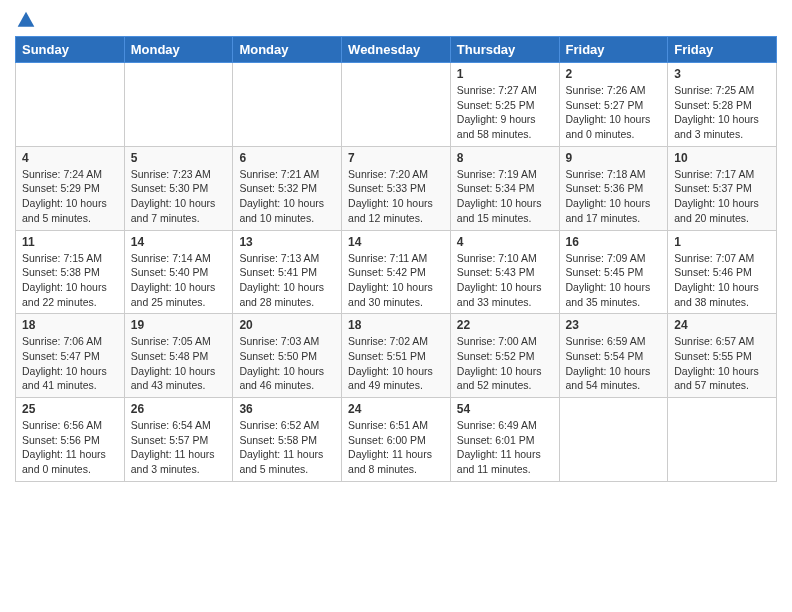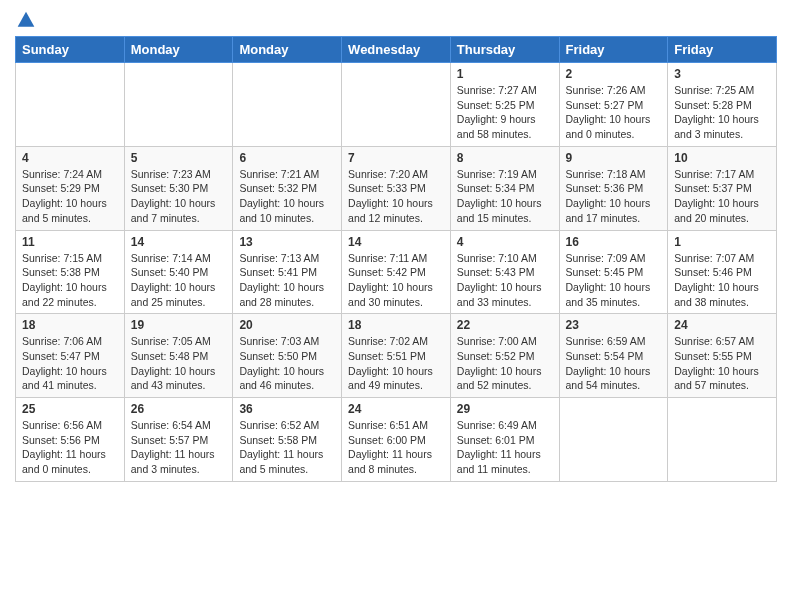--- a/index.html
+++ b/index.html
@@ -242,21 +242,21 @@
           </td>
           <td>
             <span class="day-num">36</span>
             <div class="day-info">Sunrise: 6:52 AM<br>Sunset: 5:58 PM<br>Daylight: 11 hours<br>and 5 minutes.</div>
           </td>
           <td>
             <span class="day-num">24</span>
             <div class="day-info">Sunrise: 6:51 AM<br>Sunset: 6:00 PM<br>Daylight: 11 hours<br>and 8 minutes.</div>
           </td>
           <td>
-            <span class="day-num">29</span>
+            <span class="day-num">54</span>
             <div class="day-info">Sunrise: 6:49 AM<br>Sunset: 6:01 PM<br>Daylight: 11 hours<br>and 11 minutes.</div>
           </td>
           <td class="empty-cell"></td>
           <td class="empty-cell"></td>
         </tr>
       </tbody>
   </table>
 </div>
 
 </body></html>

